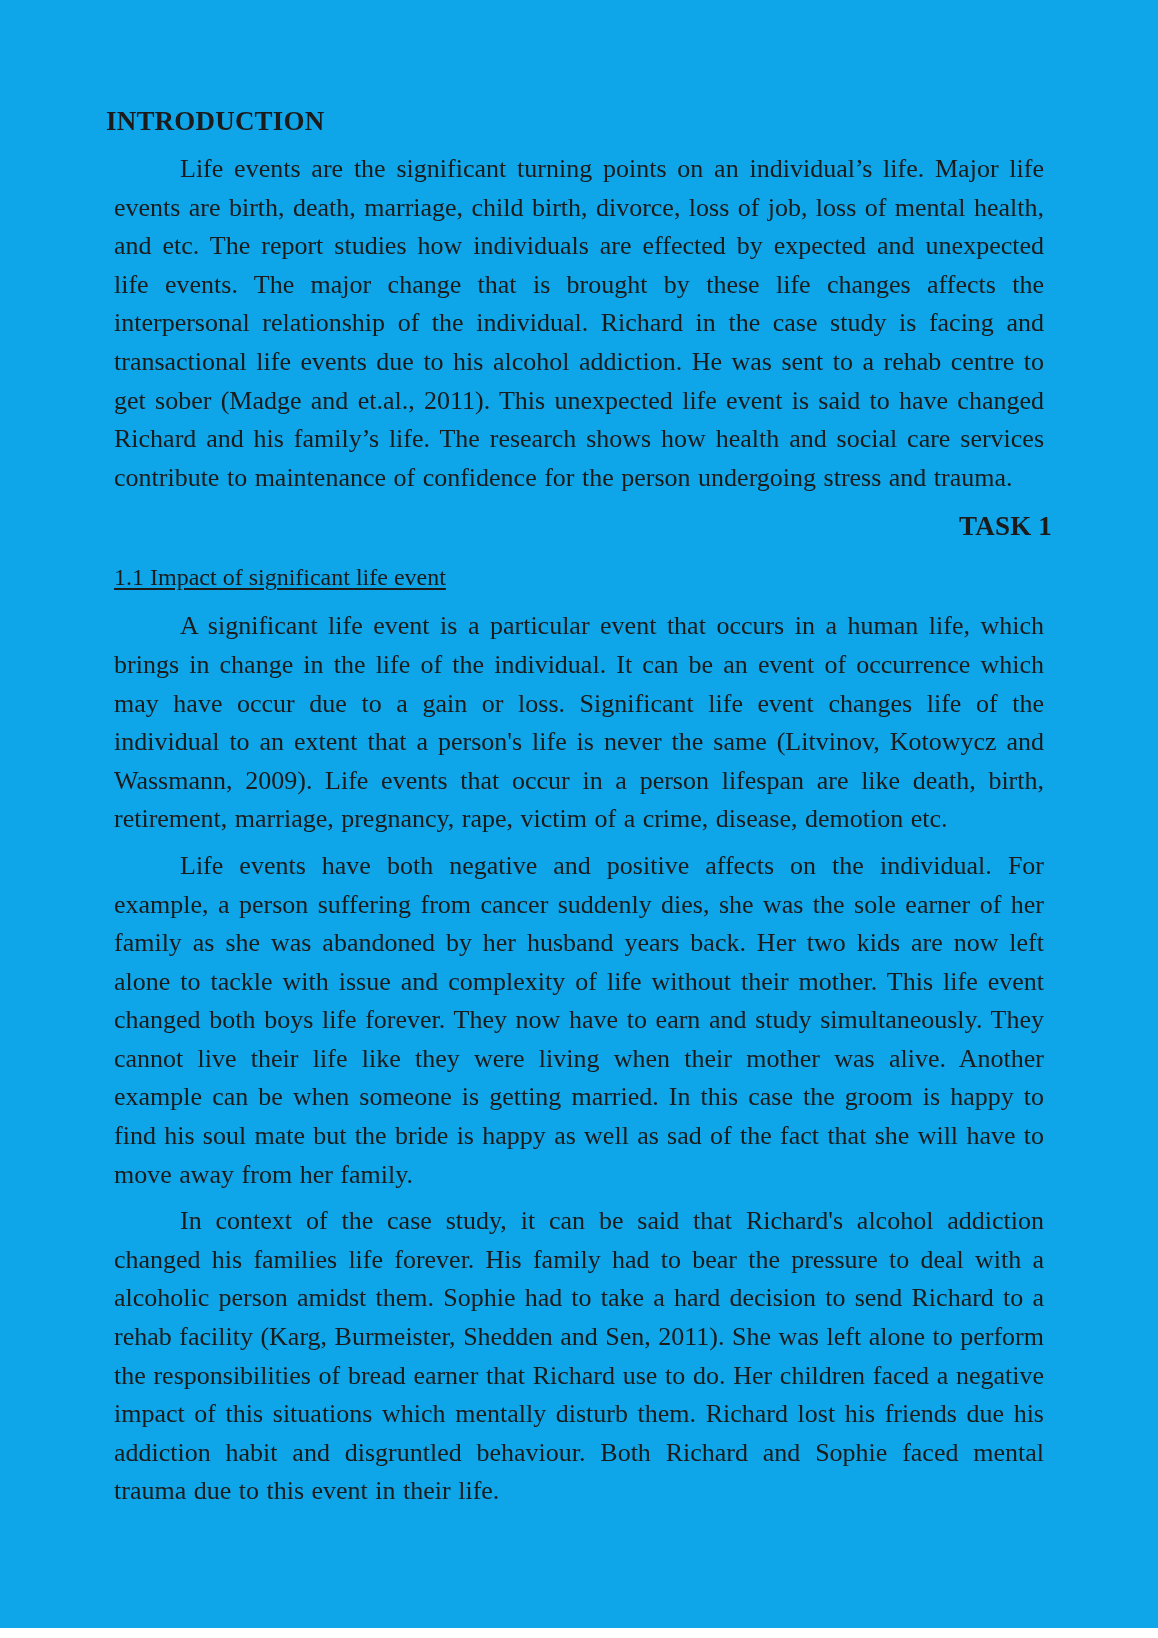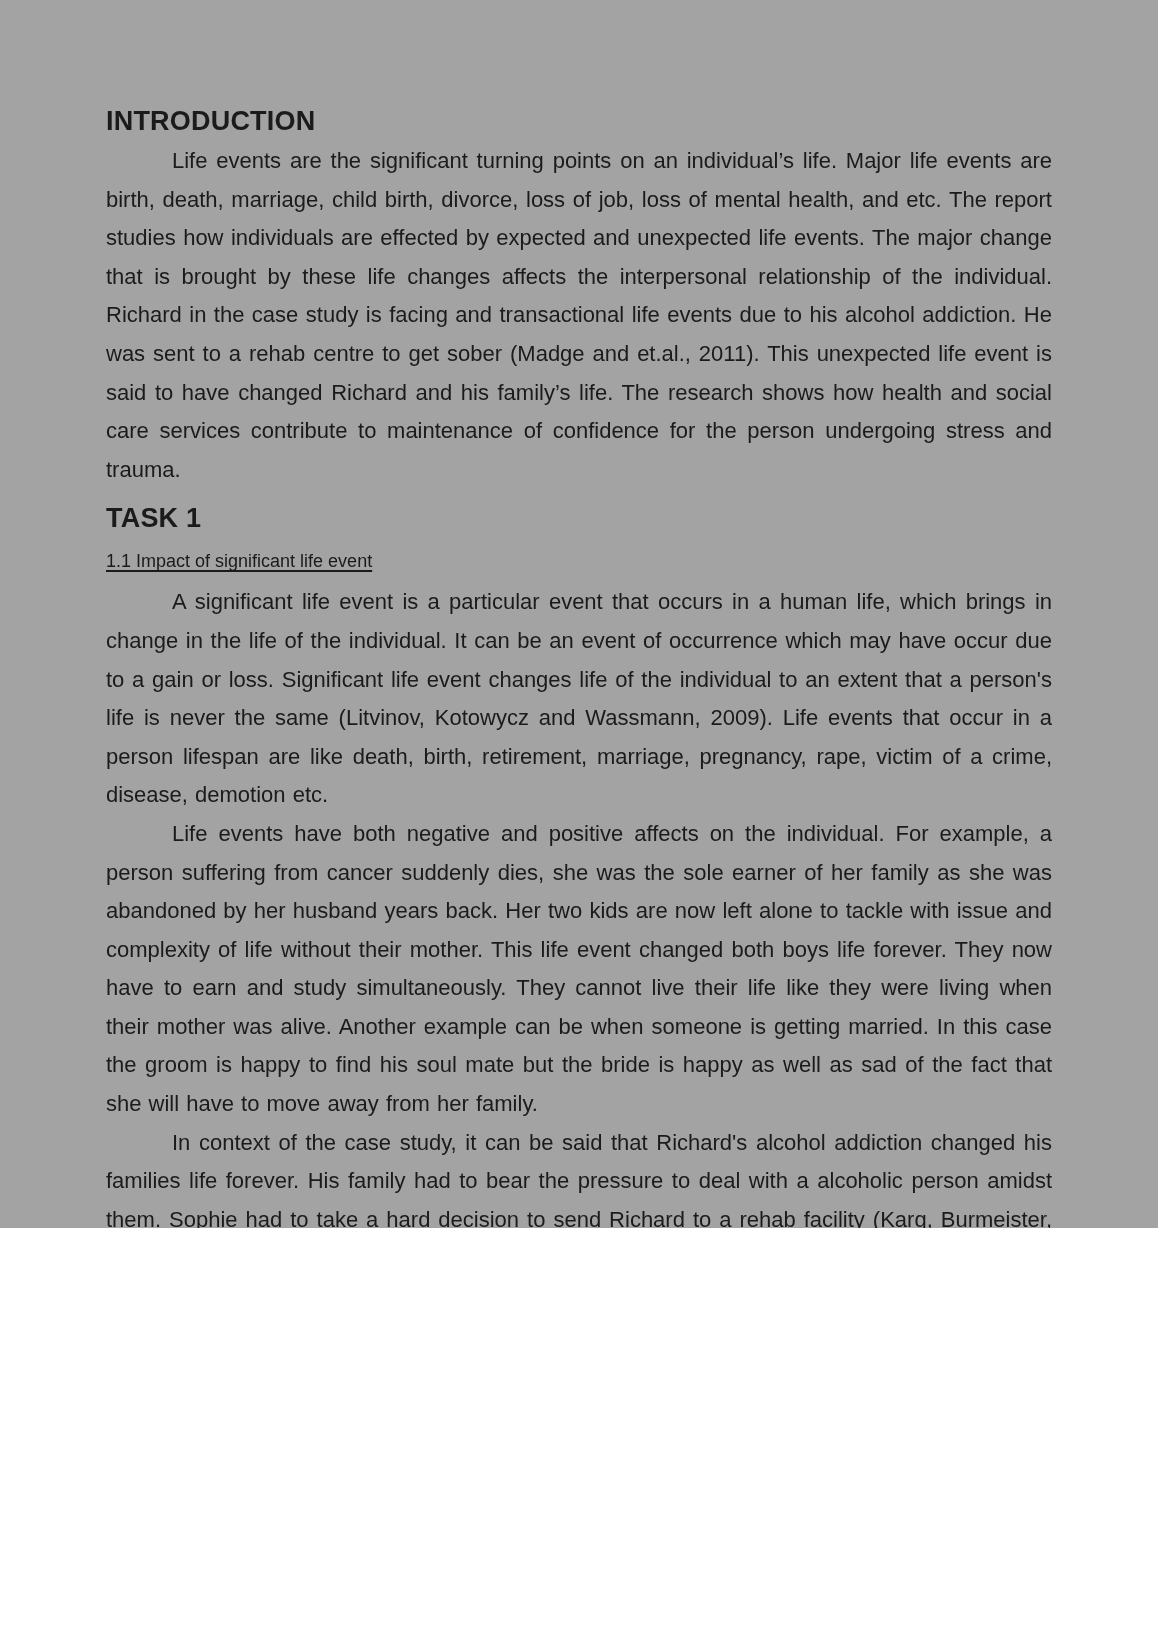--- a/index.html
+++ b/index.html
@@ -3,53 +3,54 @@
 <meta charset="utf-8">
 <style>
   html, body {
     margin: 0;
     padding: 0;
     background: #ffffff;
   }
   .page {
     position: relative;
     width: 1158px;
-    height: 1228px;
+    height: 1628px;
     box-sizing: border-box;
-    background: #a3a3a3;
+    background: #0ea5e9;
     padding: 100px 106px 0 106px;
-    font-family: Liberation Sans, sans-serif;
+    font-family: Liberation Serif, serif;
     color: #1b1b1b;
     overflow: hidden;
   }
   .heading {
     font-size: 27px;
     font-weight: 700;
     line-height: 42px;
     margin: 0;
     letter-spacing: 0.2px;
   }
   .heading.task {
     margin-top: 8px;
+    text-align: right;
   }
   .subheading {
-    font-size: 18px;
+    font-size: 24px;
     font-weight: 400;
     line-height: 44px;
-    margin: 0;
+    margin: 8px;
     text-decoration: underline;
     text-decoration-thickness: 1.5px;
     text-underline-offset: 3px;
   }
   .para {
-    font-size: 22px;
+    font-size: 26px;
     line-height: 38.6px;
     text-align: justify;
     text-indent: 66px;
-    margin: 0;
+    margin: 8px;
     word-spacing: 1px;
   }
   .para.cut {
     text-align-last: justify;
   }
 </style>
 </head>
 <body>
 
 <div class="page">

